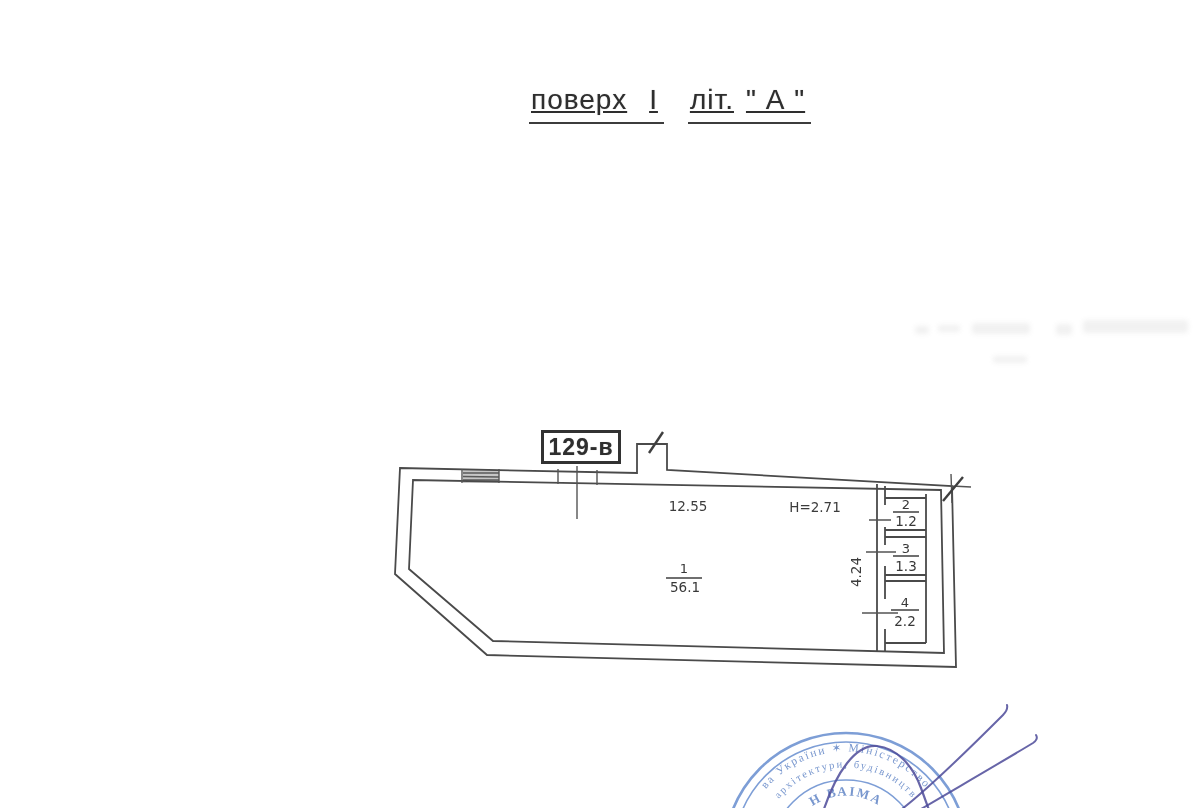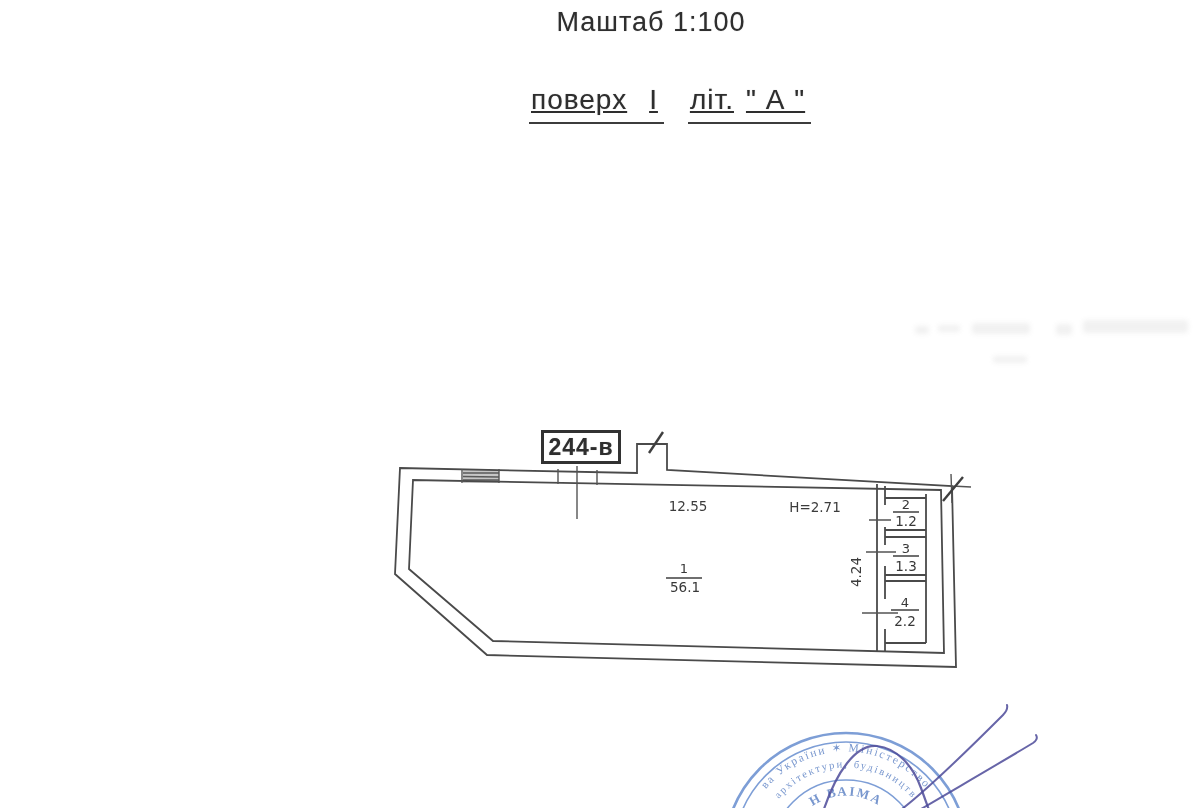--- a/index.html
+++ b/index.html
@@ -44,21 +44,20 @@
   .stamp-text{font-family:"Liberation Serif",serif;fill:#6a8cc9;letter-spacing:2px;}
   .ink{stroke:#4c4a99;fill:none;stroke-linecap:round;opacity:.85;}
   
   .ghost{position:absolute;background:#8f8f8f;opacity:.12;filter:blur(2.5px);border-radius:2px;}
 </style>
 </head>
 <body>
 
 <div class="page">
 
-  <div class="scale-title">Маштаб 1:100</div>
 
   <div class="floor-line">
     <span class="u-group"><span>поверх</span><span class="sp-md"></span><span>І</span></span><span class="gap-lg"></span><span class="u-group"><span>літ.</span><span class="sp-sm"></span><span>" А "</span></span>
   </div>
 
   <div class="ghost" style="left:915px;top:326px;width:14px;height:8px;"></div>
   <div class="ghost" style="left:938px;top:325px;width:22px;height:7px;"></div>
   <div class="ghost" style="left:972px;top:323px;width:58px;height:11px;"></div>
   <div class="ghost" style="left:1056px;top:324px;width:16px;height:11px;"></div>
   <div class="ghost" style="left:1083px;top:320px;width:105px;height:13px;"></div>
@@ -139,15 +138,15 @@
       </text>
     </g>
 
     <g>
       <path class="ink" stroke-width="2.2" d="M 823,812 C 836,772 856,744 877,746 C 897,748 913,766 921,788 L 929,810"></path>
       <path class="ink" stroke-width="2" d="M 898,812 C 928,790 974,744 1003,715 C 1006,712 1008,709 1007,705"></path>
       <path class="ink" stroke-width="2" d="M 916,812 C 948,793 1000,763 1033,743 C 1036,741 1038,738 1036,735"></path>
     </g>
   </svg>
 
-  <div class="unit-box">244-в</div>
+  <div class="unit-box">129-в</div>
 
 </div>
 
 </body></html>

